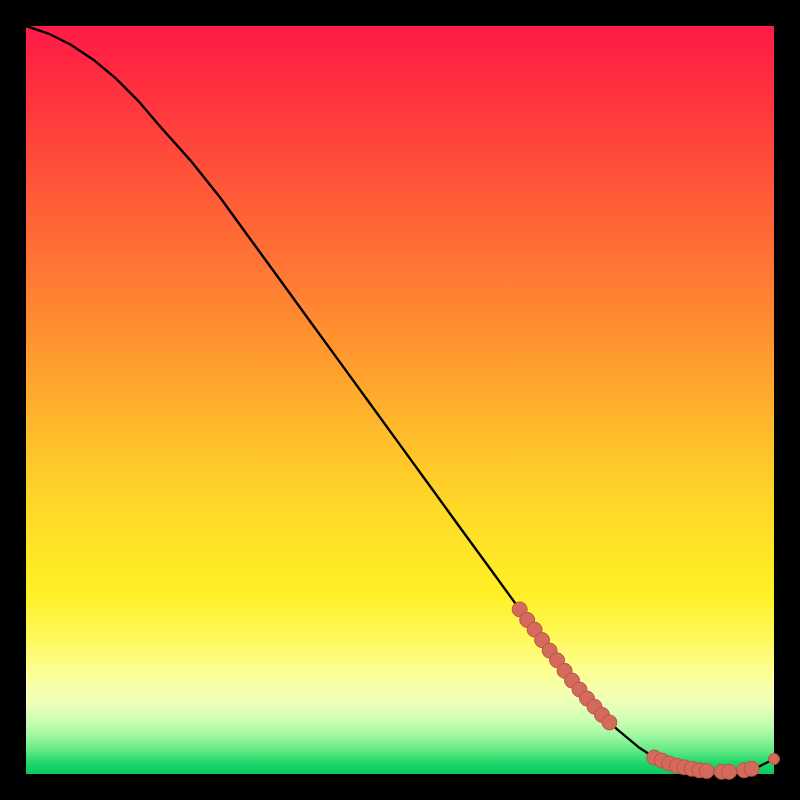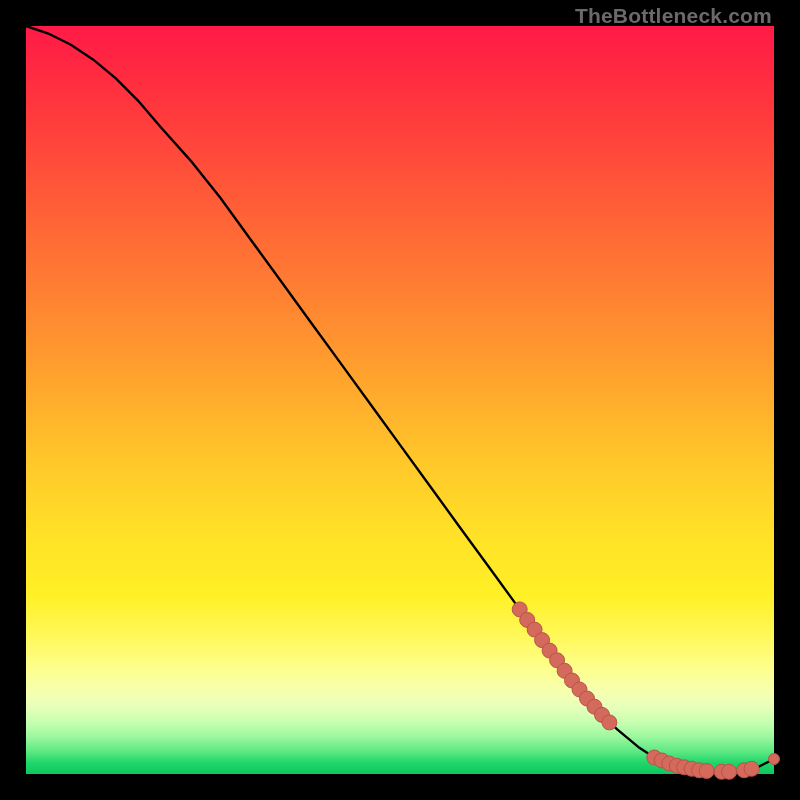--- a/index.html
+++ b/index.html
@@ -62,21 +62,20 @@
     width: 748px;
     height: 748px;
     overflow: visible;
   }
 </style>
 </head>
 <body>
 
 <div class="frame">
   <div class="plot"></div>
-  <div class="watermark">TheBottleneck.com</div>
   <svg class="overlay" viewBox="0 0 748 748" preserveAspectRatio="none">
     <path id="curve-path" fill="none" stroke="#000000" stroke-width="2.4" stroke-linecap="round" d="M0.0 0.0 L22.4 7.5 L44.9 18.7 L67.3 33.7 L89.8 52.4 L112.2 74.8 L134.6 101.0 L164.6 134.6 L194.5 172.0 L224.4 213.2 L254.3 254.3 L284.2 295.5 L314.2 336.6 L344.1 377.7 L374.0 418.9 L403.9 460.0 L433.8 501.2 L463.8 542.3 L493.7 583.4 L523.6 624.6 L546.0 654.5 L568.5 680.7 L590.9 703.1 L613.4 721.8 L628.3 731.5 L643.3 737.5 L658.2 741.3 L673.2 744.3 L688.2 745.8 L703.1 745.8 L718.1 744.3 L733.0 740.5 L748.0 733.0"></path>
     <g id="markers">
         <circle cx="493.7" cy="583.4" r="7.5" fill="#d36a5c" stroke="#b9534a" stroke-width="1"></circle>
         <circle cx="501.2" cy="593.9" r="7.5" fill="#d36a5c" stroke="#b9534a" stroke-width="1"></circle>
         <circle cx="508.6" cy="603.6" r="7.5" fill="#d36a5c" stroke="#b9534a" stroke-width="1"></circle>
         <circle cx="516.1" cy="614.1" r="7.5" fill="#d36a5c" stroke="#b9534a" stroke-width="1"></circle>
         <circle cx="523.6" cy="624.6" r="7.5" fill="#d36a5c" stroke="#b9534a" stroke-width="1"></circle>
         <circle cx="531.1" cy="634.3" r="7.5" fill="#d36a5c" stroke="#b9534a" stroke-width="1"></circle>
         <circle cx="538.6" cy="644.8" r="7.5" fill="#d36a5c" stroke="#b9534a" stroke-width="1"></circle>

